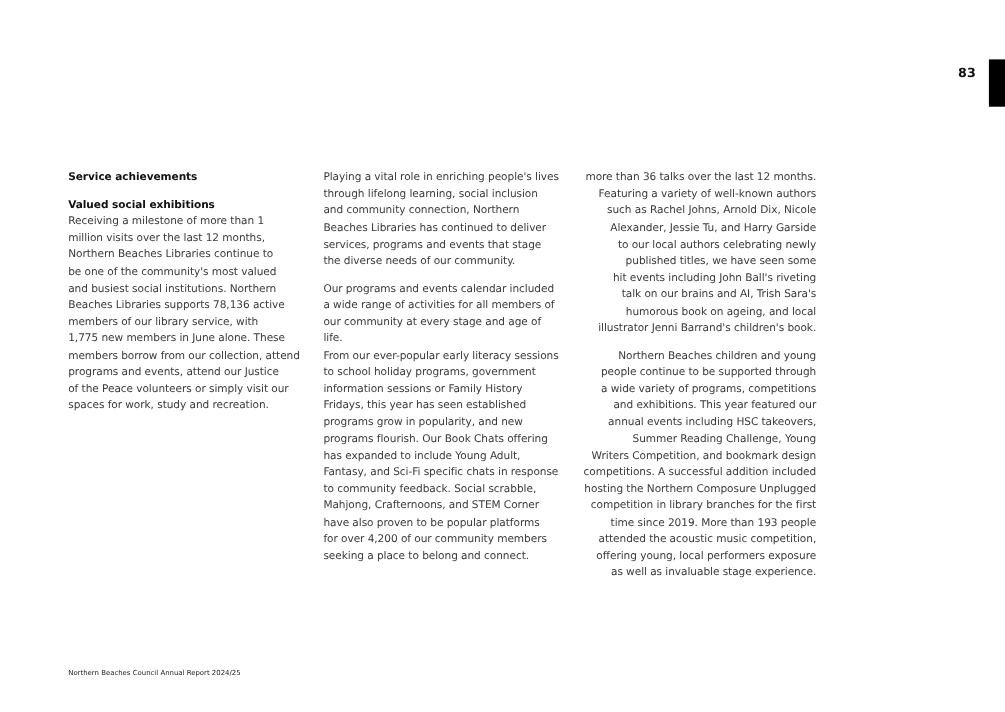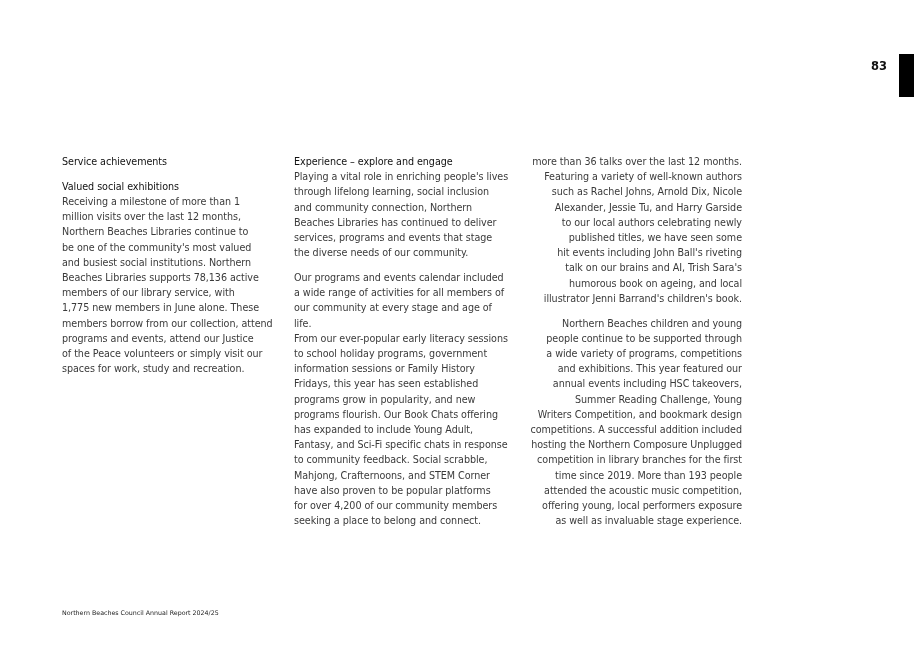--- a/index.html
+++ b/index.html
@@ -38,21 +38,21 @@
       top: 154px;
       width: 215px;
       font-size: 9.6px;
       line-height: 15.2px;
       letter-spacing: -0.05px;
     }
     .col1 { left: 62px; }
     .col2 { left: 294px; }
     .col3 { left: 527px; text-align: right; }
     .heading {
-      font-weight: normal;
+      font-weight: bold;
       color: #111111;
       margin: 0;
       font-size: 9.6px;
     }
     .section-heading {
       margin-bottom: 9.5px;
     }
     p {
       margin: 0 0 9.5px 0;
       white-space: pre-line;
@@ -82,21 +82,20 @@
 Beaches Libraries supports 78,136 active
 members of our library service, with
 1,775 new members in June alone. These
 members borrow from our collection, attend
 programs and events, attend our Justice
 of the Peace volunteers or simply visit our
 spaces for work, study and recreation.</p>
 </div>
 
 <div class="col col2">
-  <div class="heading">Experience – explore and engage</div>
   <p>Playing a vital role in enriching people's lives
 through lifelong learning, social inclusion
 and community connection, Northern
 Beaches Libraries has continued to deliver
 services, programs and events that stage
 the diverse needs of our community.</p>
   <p>Our programs and events calendar included
 a wide range of activities for all members of
 our community at every stage and age of life.
 From our ever-popular early literacy sessions

